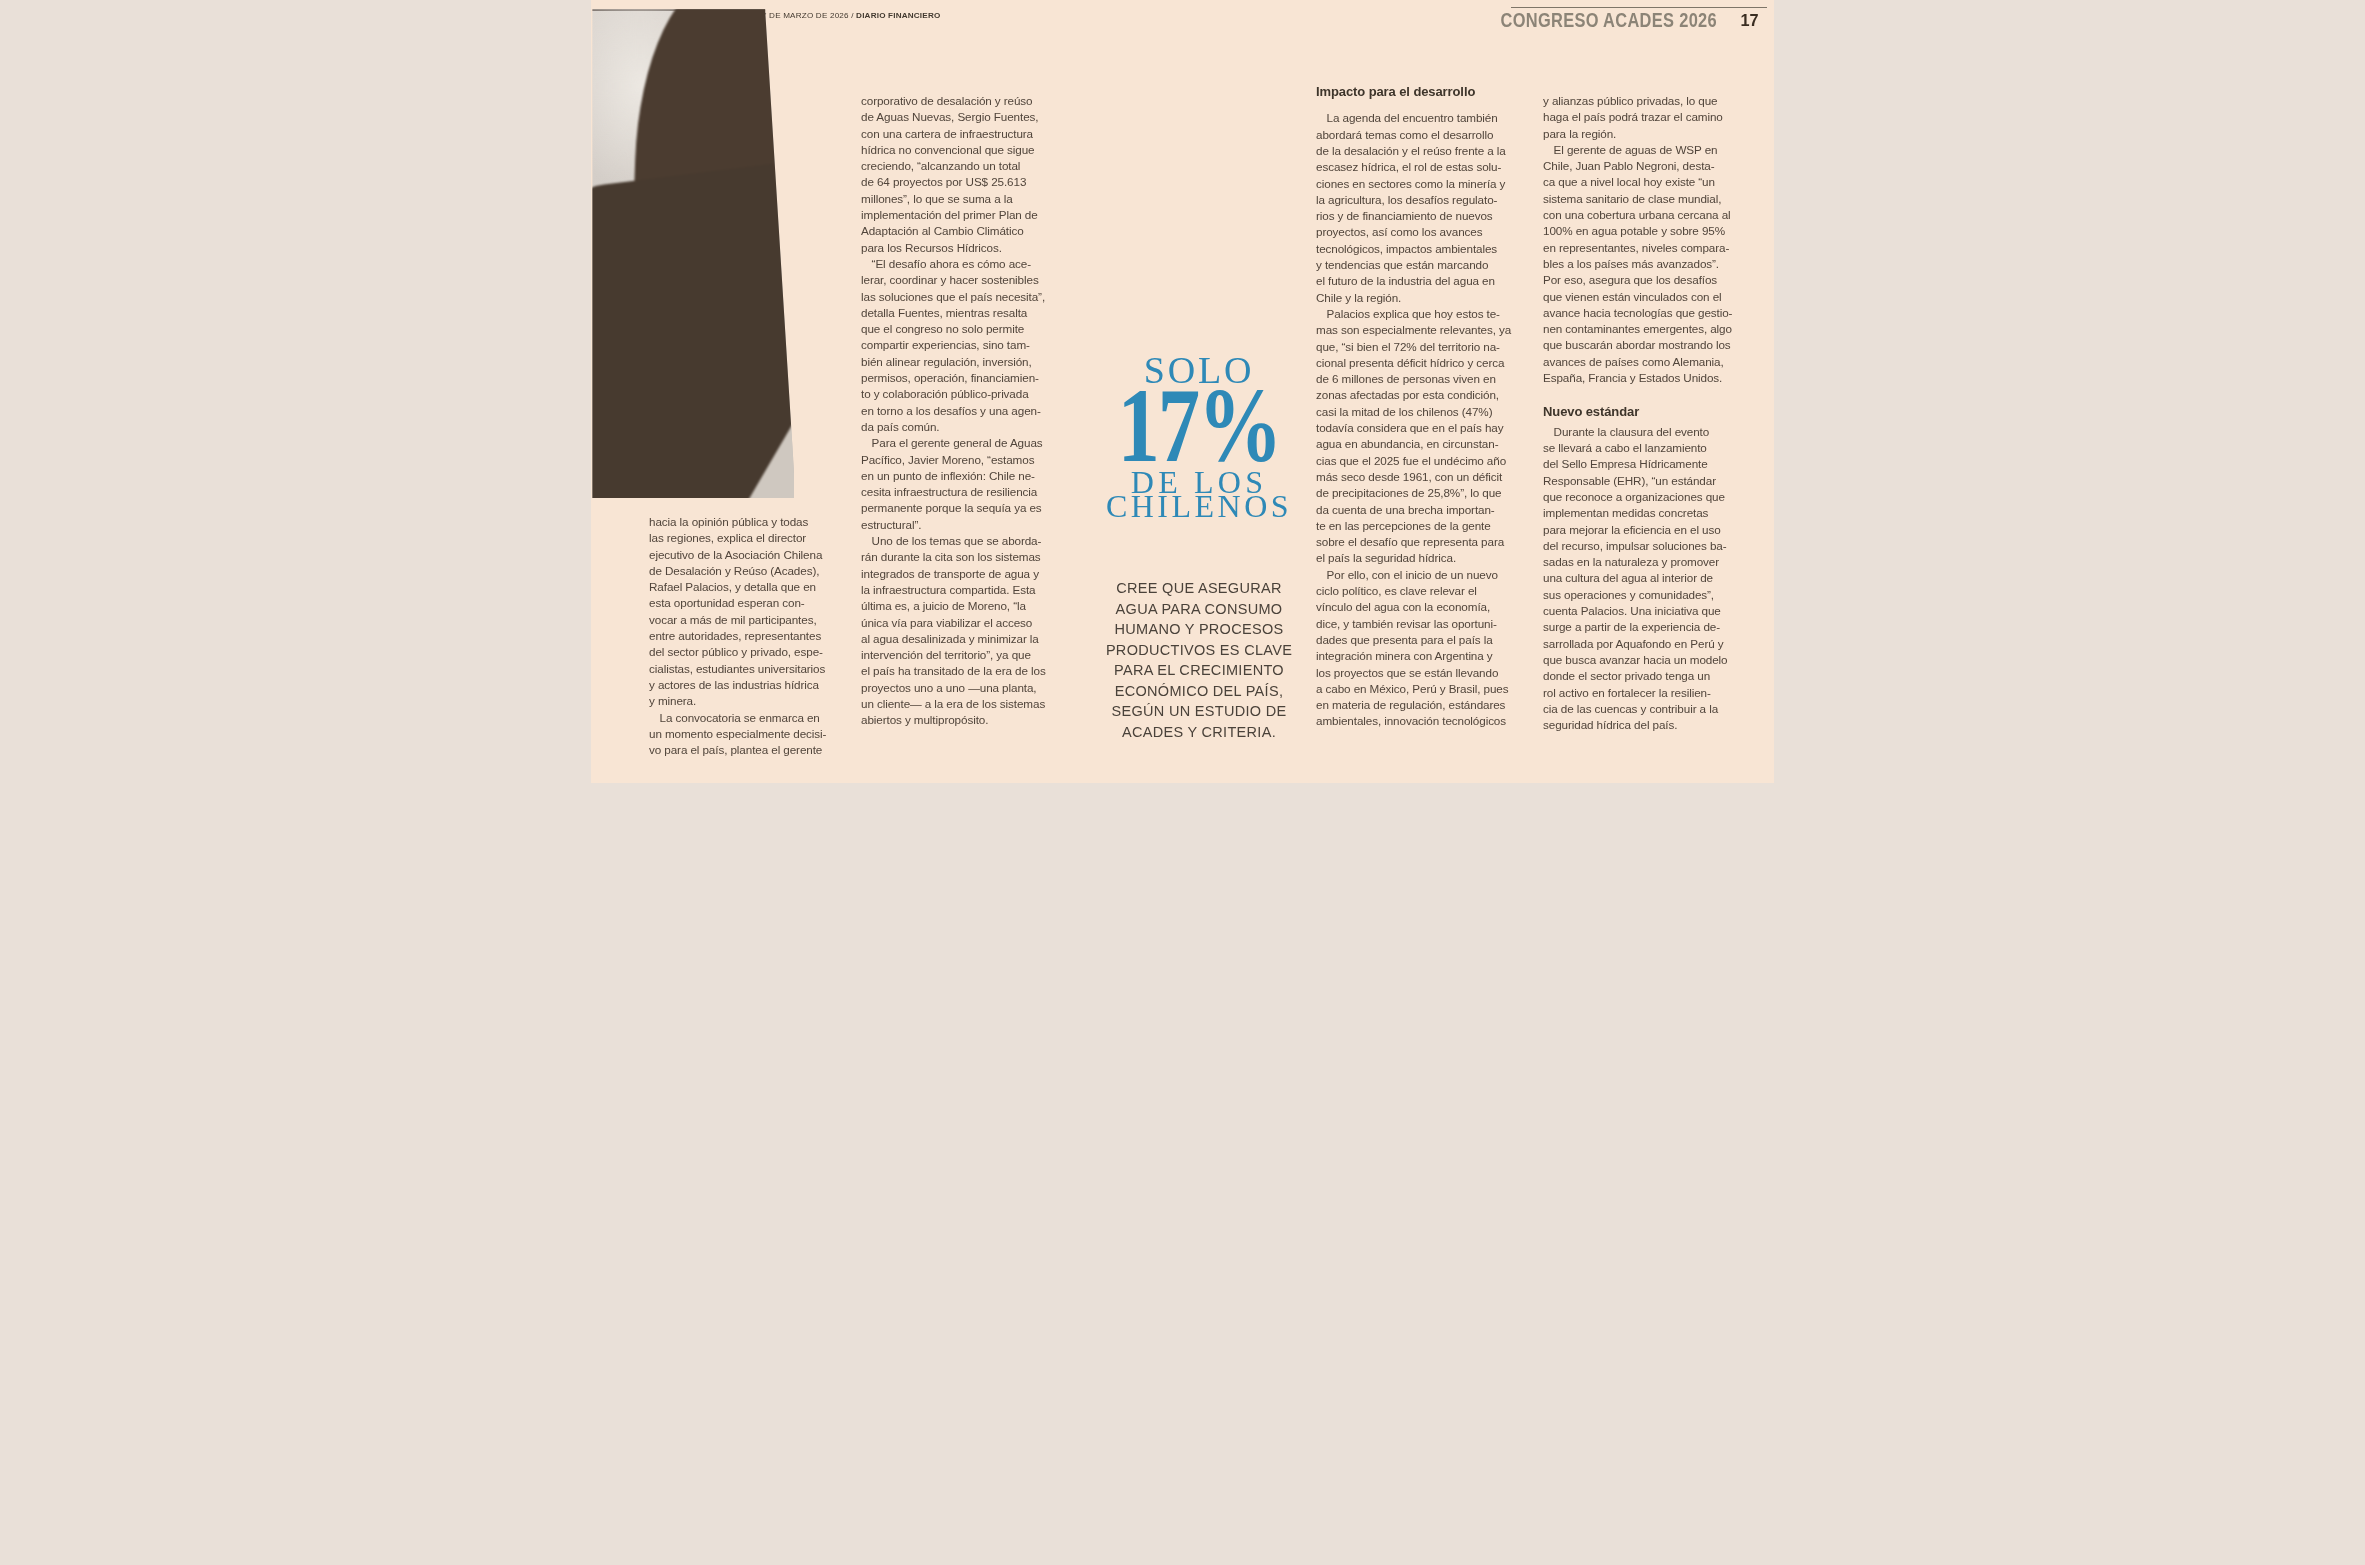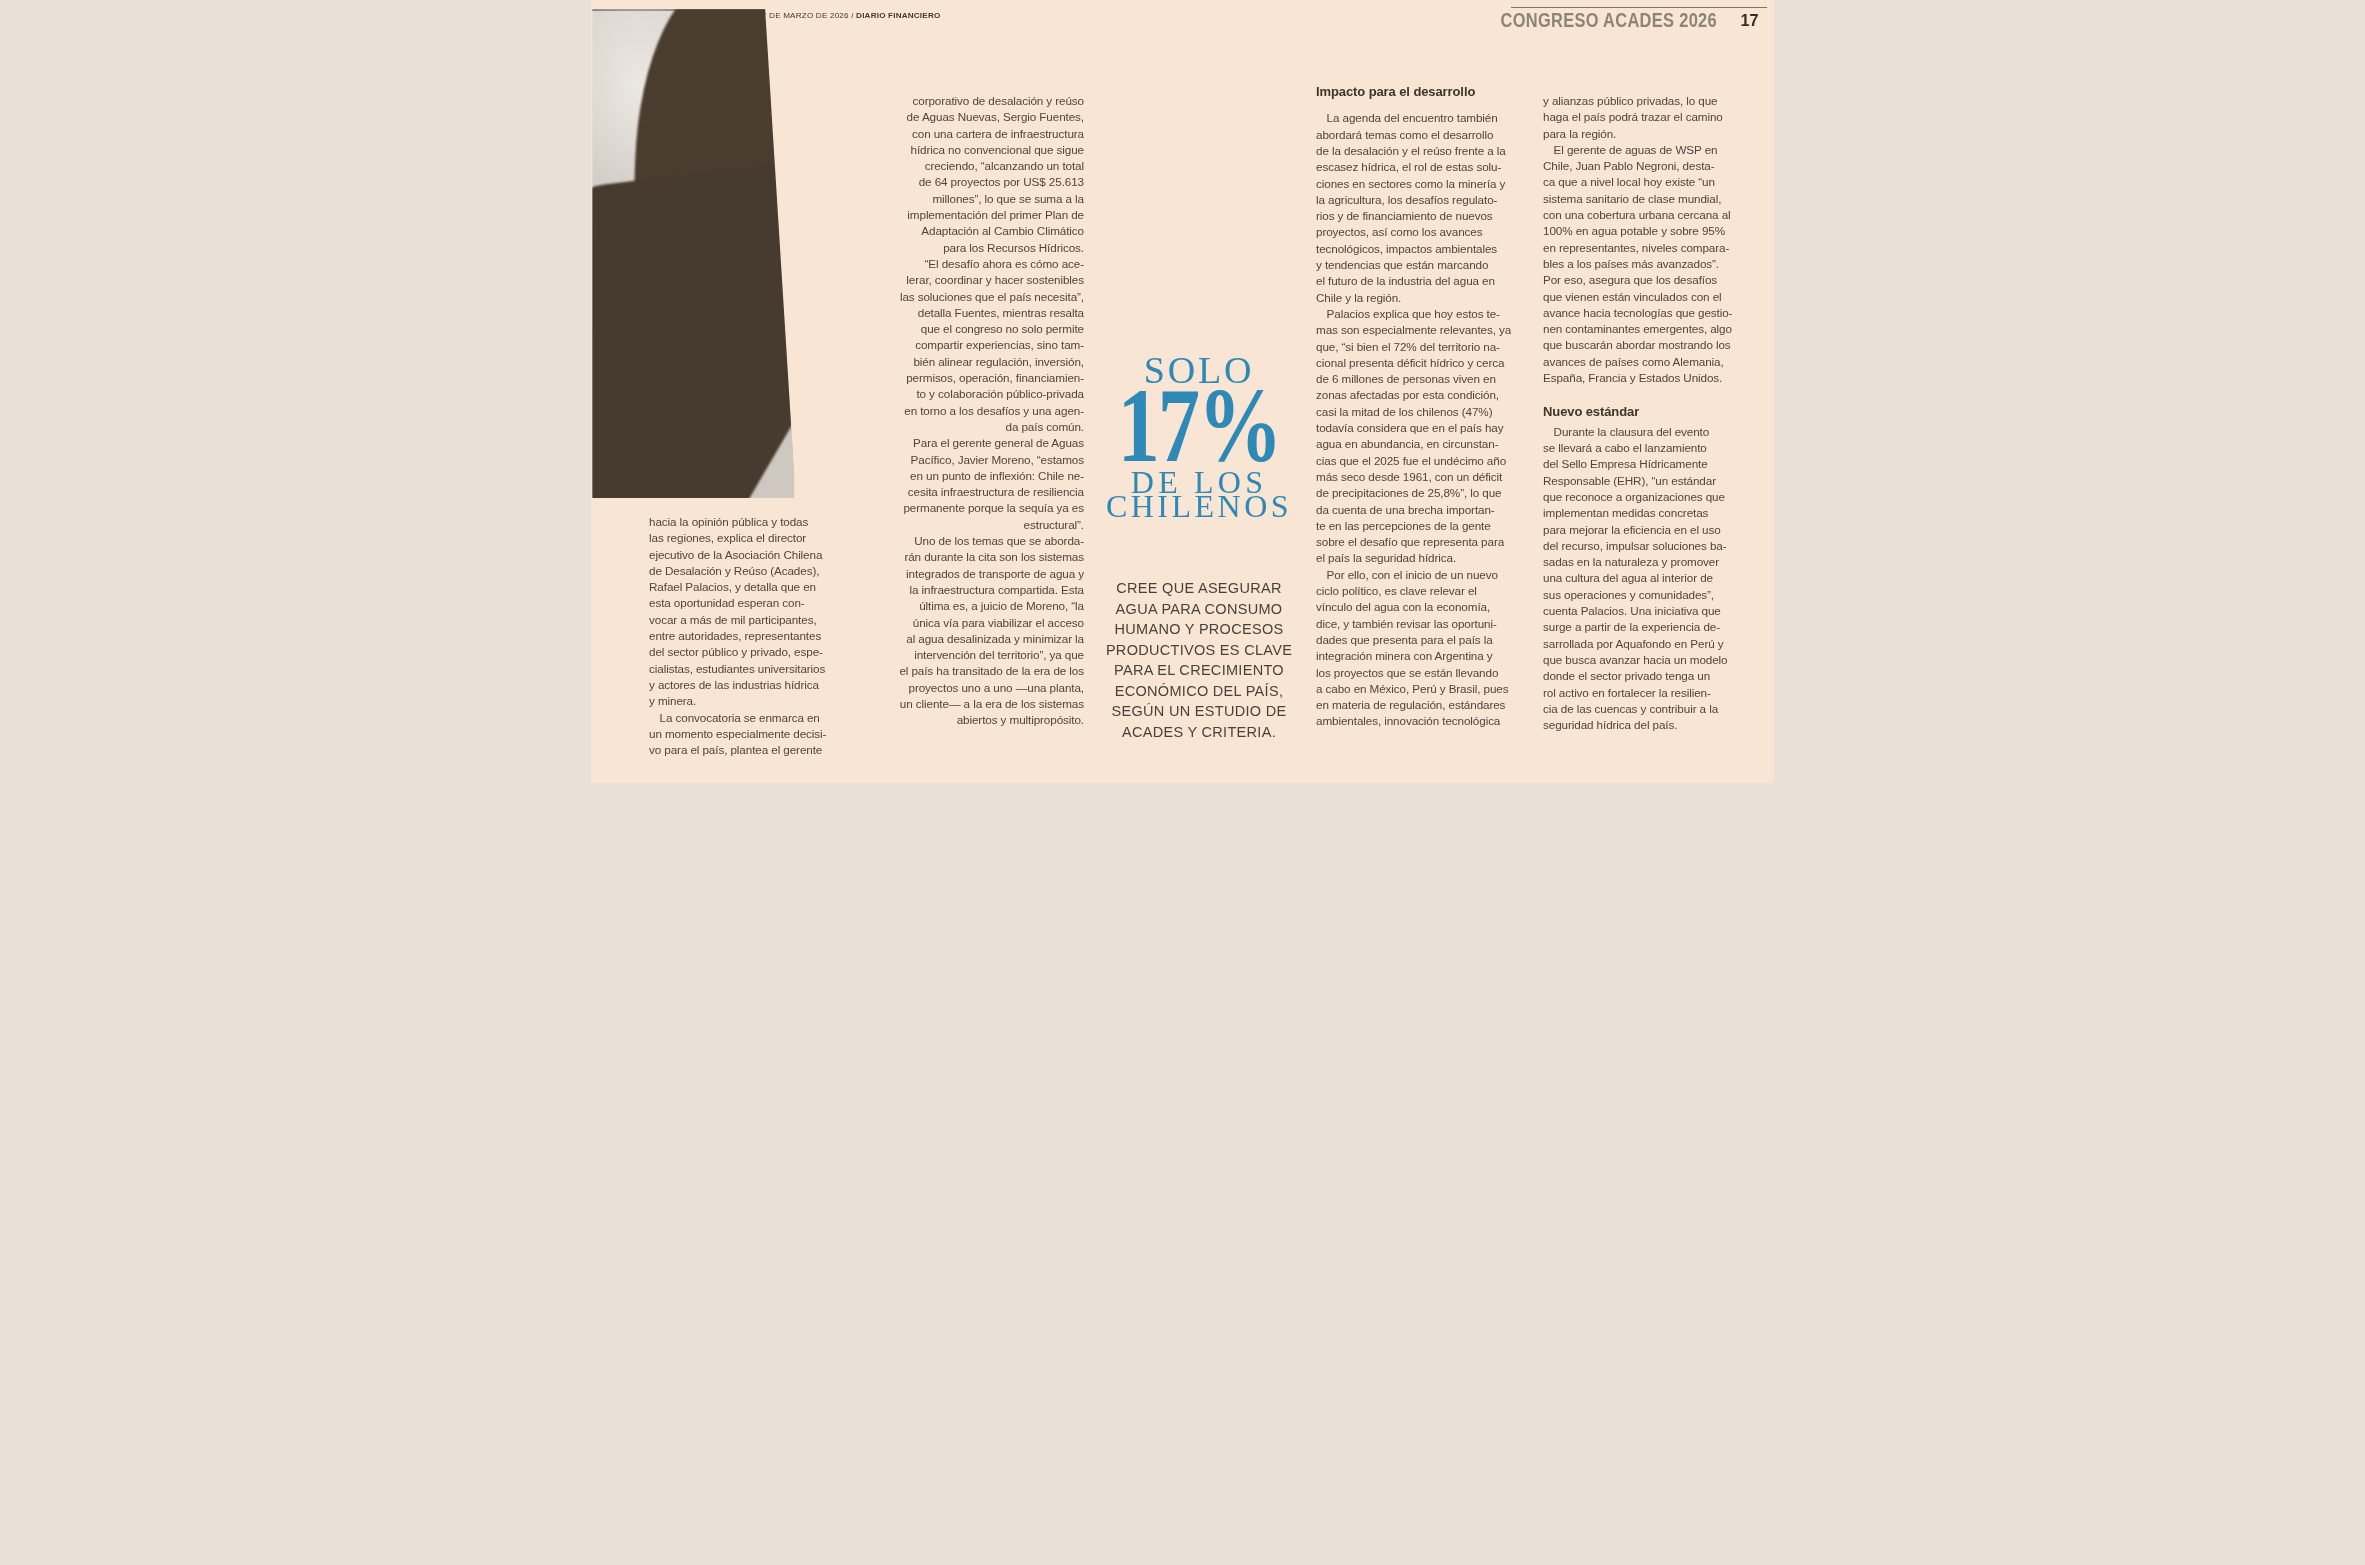--- a/index.html
+++ b/index.html
@@ -48,21 +48,21 @@
   .photo-wedge{
     position:absolute; right:-2%; bottom:-2%; width:30%; height:22%;
     background:#cfc8c0; clip-path:polygon(100% 0, 100% 100%, 0 100%);
   }
 
   
   .col{position:absolute; font-size:11.7px; line-height:16.3px; letter-spacing:-0.1px; color:#51453b;}
   .line{white-space:nowrap; height:16.3px;}
   .line.indent{text-indent:10.6px;}
   .col1{left:58px;  top:514px; width:212px;}
-  .col2{left:270px; top:93px; width:223px;text-align:right;}
+  .col2{left:270px; top:93px; width:223px;}
   .col4{left:725px; top:83px; width:223px;}
   .col5{left:952px; top:93px; width:226px;}
   .colhead{font-size:13px; font-weight:bold; color:#3e352b; line-height:18.4px; margin-bottom:9px; letter-spacing:-0.1px;}
   .colhead.sub{margin-top:17px; margin-bottom:2px;}
 
   
   .pq{position:absolute; left:488px; width:240px; text-align:center; color:#2e89b7;
       font-family:"Liberation Serif", serif;}
   .pq-solo{top:351px; font-size:38px; line-height:1; letter-spacing:2.8px;}
   .pq-pct{top:373px; font-size:106px; font-weight:bold; line-height:1; transform:scaleX(.8); letter-spacing:-2.8px;}
@@ -186,21 +186,21 @@
         <div class="line">el país la seguridad hídrica.</div>
         <div class="line indent">Por ello, con el inicio de un nuevo</div>
         <div class="line">ciclo político, es clave relevar el</div>
         <div class="line">vínculo del agua con la economía,</div>
         <div class="line">dice, y también revisar las oportuni-</div>
         <div class="line">dades que presenta para el país la</div>
         <div class="line">integración minera con Argentina y</div>
         <div class="line">los proyectos que se están llevando</div>
         <div class="line">a cabo en México, Perú y Brasil, pues</div>
         <div class="line">en materia de regulación, estándares</div>
-        <div class="line">ambientales, innovación tecnológica</div>
+        <div class="line">ambientales, innovación tecnológicos</div>
       </div>
   </div>
 
   <div class="col col5">
     <div>
         <div class="line">y alianzas público privadas, lo que</div>
         <div class="line">haga el país podrá trazar el camino</div>
         <div class="line">para la región.</div>
         <div class="line indent">El gerente de aguas de WSP en</div>
         <div class="line">Chile, Juan Pablo Negroni, desta-</div>

